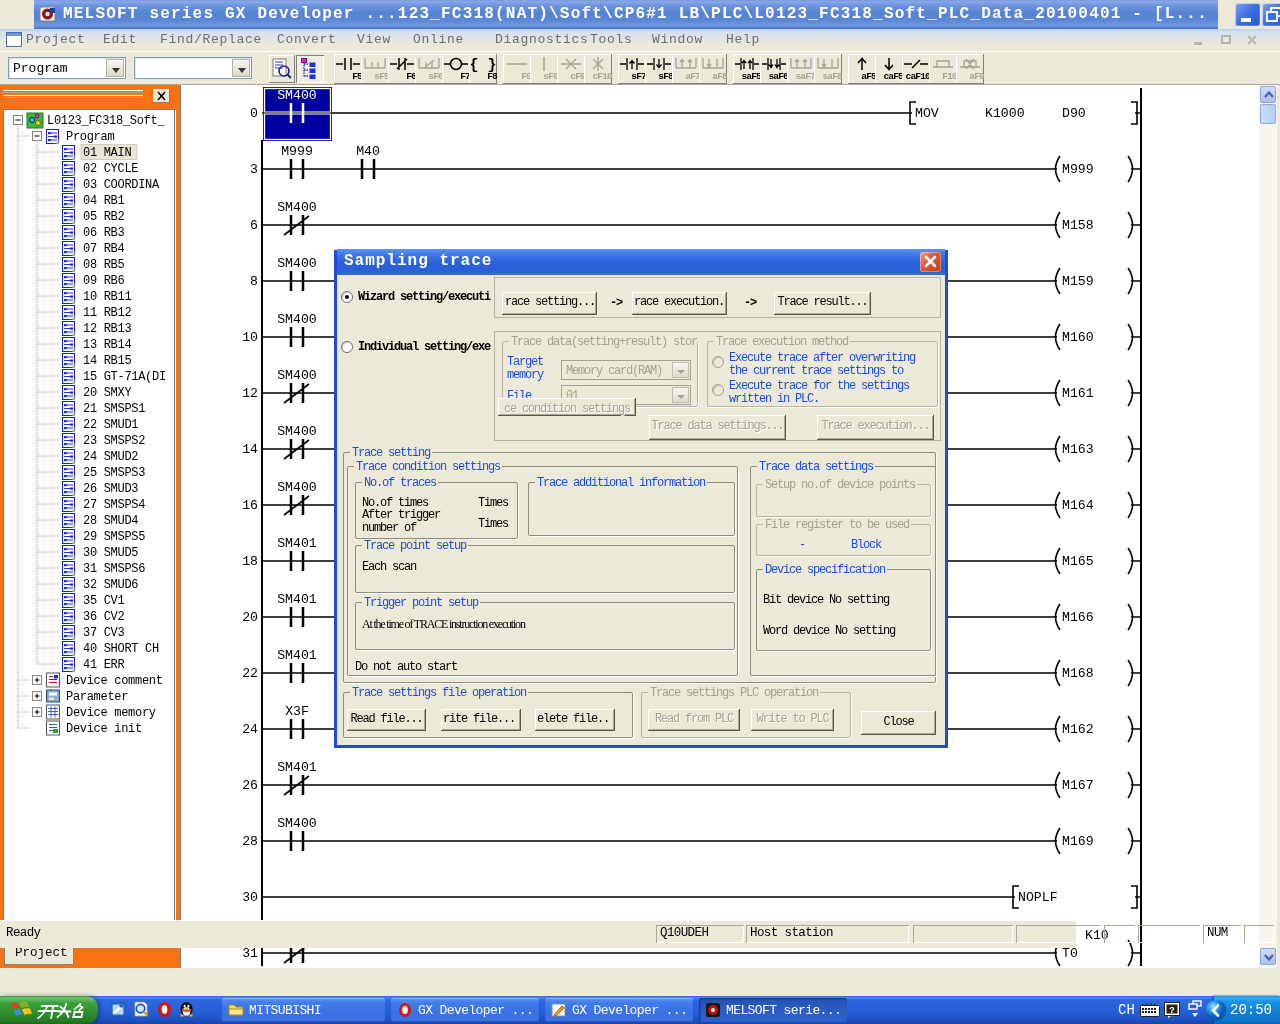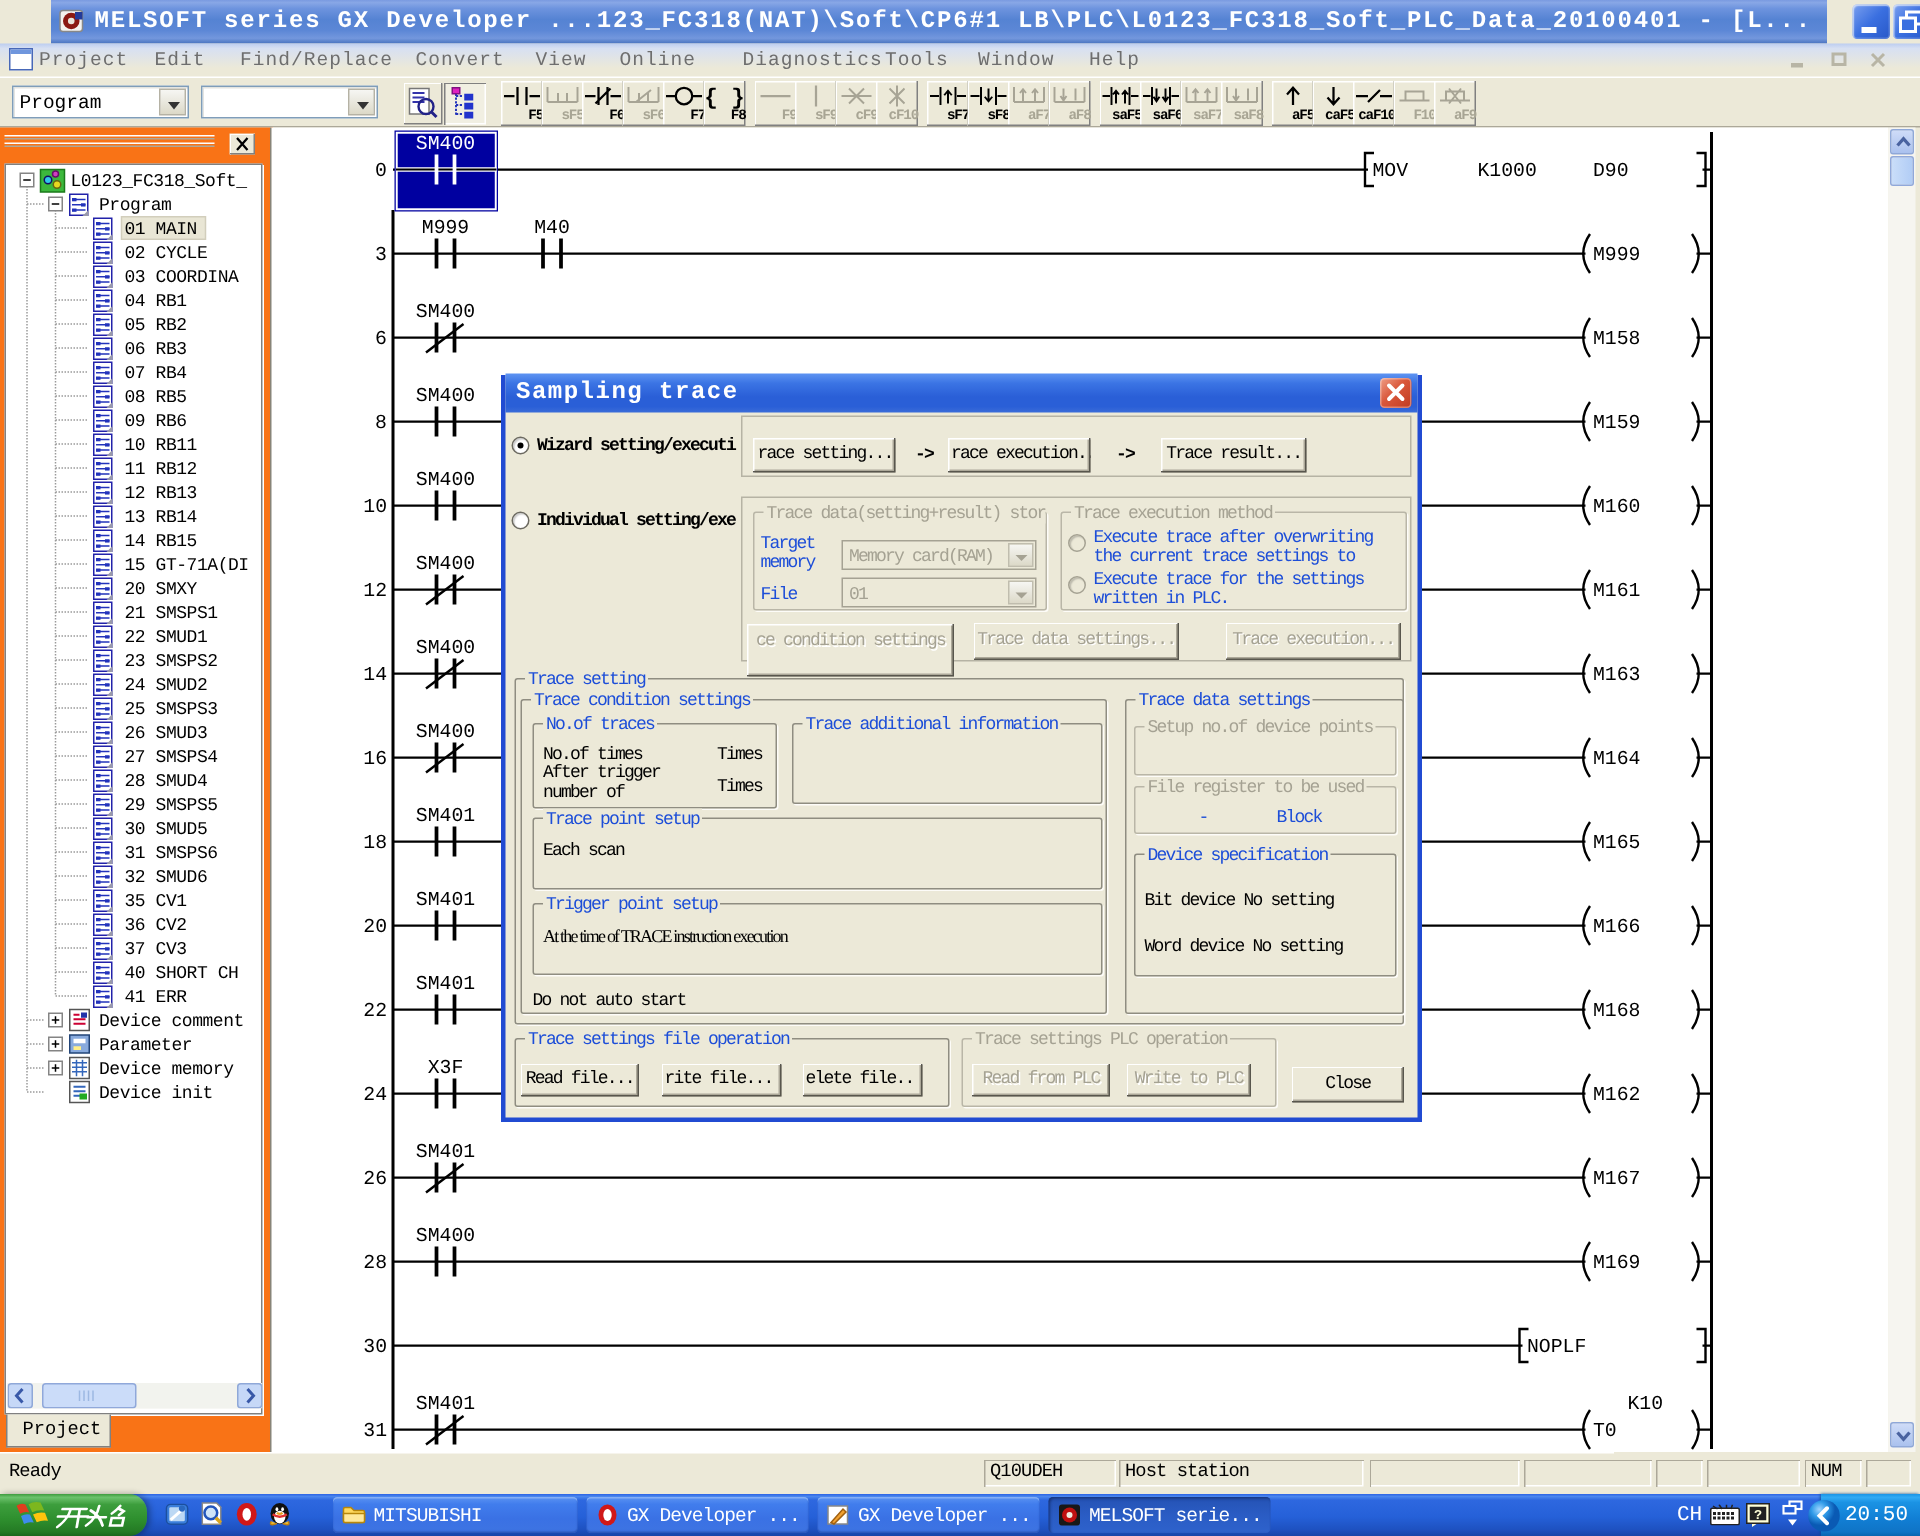--- a/index.html
+++ b/index.html
@@ -88,21 +88,21 @@
   border:1px solid #6c6a61; box-shadow:inset 1px 1px 1px #00000033; }
 .radio.sel:before { content:""; position:absolute; left:3px; top:3px; width:4px; height:4px; border-radius:50%; background:#000; }
 .radio.dis { background:#ece9d8; border-color:#a5a293; }
 .dcombo { position:absolute; height:20px; background:#ece9d8; border:1px solid #a5a293; }
 .dcombo .ctext { position:absolute; left:4px; top:3px; font:12px "Liberation Mono", monospace; letter-spacing:-1.2px; color:#a5a293; white-space:nowrap; }
 .dcombo .carrow { position:absolute; right:1px; top:1px; bottom:1px; width:17px;
   background:linear-gradient(180deg,#f6f6f3,#dcd9c8); border:1px solid #c0bdae; }
 .dcombo .carrow:before { content:""; position:absolute; left:4px; top:7px; border:4px solid transparent; border-top:4px solid #a5a293; }
 
 
-#statusbar { position:absolute; left:0; top:968px; width:1076px; height:28px; background:#ece9d8; border-top:1px solid #fff;padding-left:36px; }
+#statusbar { position:absolute; left:0; top:920px; width:1076px; height:28px; background:#ece9d8; border-top:1px solid #fff;padding-left:36px; }
 .sfield { position:absolute; top:4px; height:18px; box-shadow:inset 1px 1px 0 #aca899, inset -1px -1px 0 #fff;
   font:12.5px "Liberation Mono", monospace; letter-spacing:-0.6px; padding:1px 0 0 4px; color:#000; }
 
 
 #taskbar { position:absolute; left:0; top:996px; width:1280px; height:28px;
   background:linear-gradient(180deg,#2b63e4 0%,#4a86ee 6%,#2e68e0 14%,#2560d8 55%,#1e51c0 85%,#1845a8 100%); }
 #startbtn { position:absolute; left:0; top:0; width:98px; height:28px; border-radius:0 12px 12px 0;
   background:linear-gradient(180deg,#3f9c3f 0%,#6cc26c 8%,#3d9e3d 25%,#2e8f2e 60%,#247a24 90%,#1c671c 100%);
   box-shadow:2px 0 4px #00000055; }
 #starttext { position:absolute; left:36px; top:4px; }
@@ -930,21 +930,21 @@
         <div class="ctext">01</div>
         <div class="carrow"></div>
       </div>
 <div class="grp dis" style="left:370px; top:91px; width:231px; height:66px;">
         <span class="glabel distext">Trace execution method</span>
       </div>
 <div class="radio dis" style="left:375px; top:106px"></div>
 <div class="dtxt distext" style="left:392px; top:102px;">Execute trace after overwriting<br>the current trace settings to</div>
 <div class="radio dis" style="left:375px; top:134px"></div>
 <div class="dtxt distext" style="left:392px; top:130px;">Execute trace for the settings<br>written in PLC.</div>
-<div class="dbtn dis" style="left:161px; top:166px; width:138px; height:35px; line-height:23px;">ce condition settings</div>
+<div class="dbtn dis" style="left:161px; top:148px; width:138px; height:18px; line-height:23px;">ce condition settings</div>
 <div class="dbtn dis" style="left:312px; top:165px; width:137px; height:25px; line-height:23px;">Trace data settings...</div>
 <div class="dbtn dis" style="left:480px; top:165px; width:117px; height:25px; line-height:23px;">Trace execution...</div>
 <div class="grp" style="left:6px; top:202px; width:593px; height:231px;">
         <span class="glabel">Trace setting</span>
       </div>
 <div class="grp" style="left:10px; top:216px; width:391px; height:210px;">
         <span class="glabel">Trace condition settings</span>
       </div>
 <div class="grp" style="left:18px; top:232px; width:163px; height:57px;">
         <span class="glabel">No.of traces</span>

